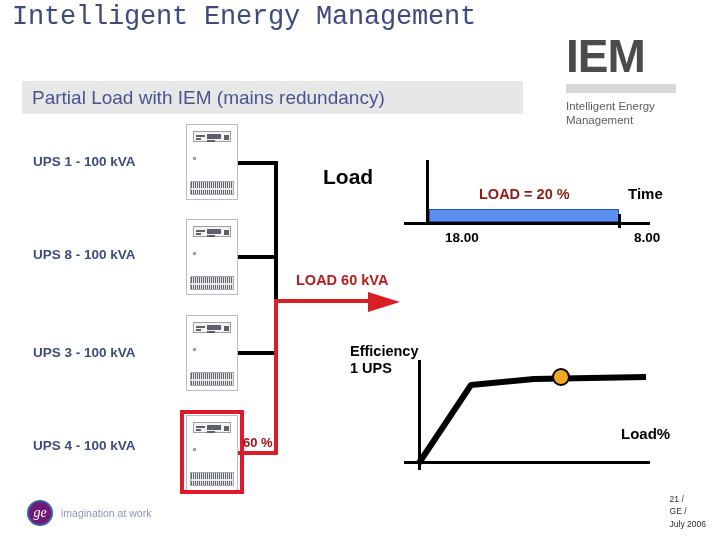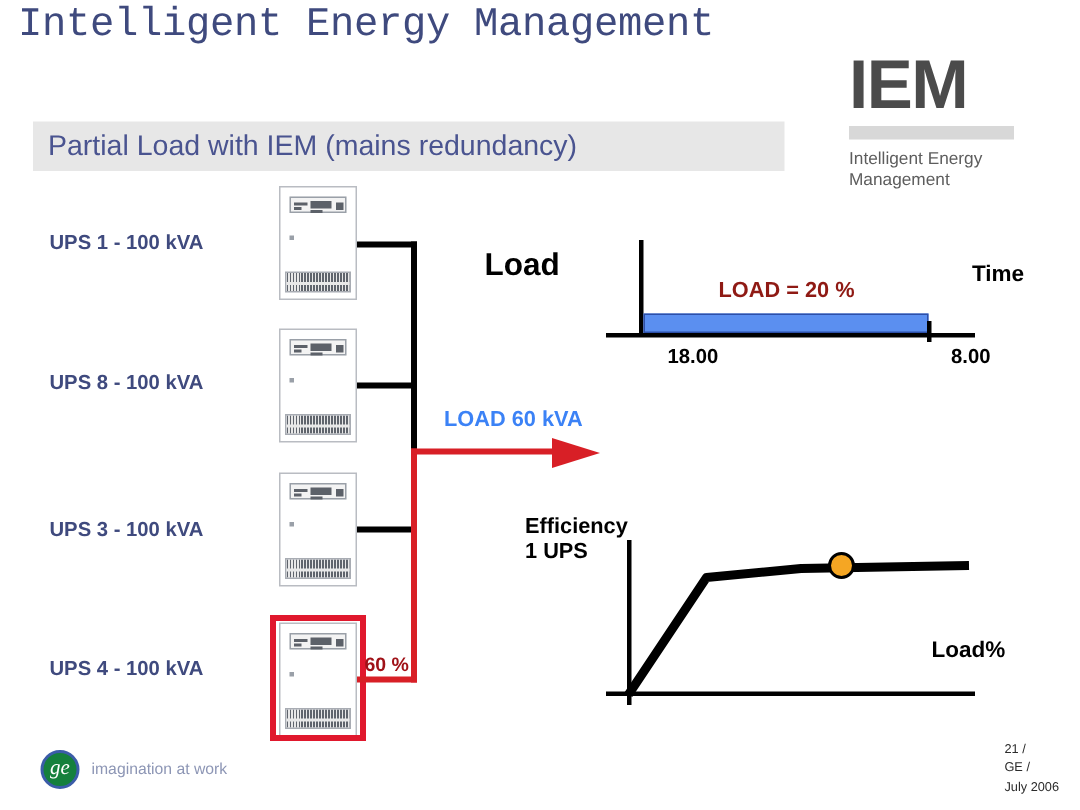--- a/index.html
+++ b/index.html
@@ -124,32 +124,32 @@
   .bus-red { background: #d81f26; }
 
   
   #pct-60-label {
     left: 243px; top: 435px;
     font-size: 13px; font-weight: bold; color: #a01218;
     white-space: nowrap;
   }
   #load-60-label {
     left: 296px; top: 272px;
-    font-size: 14.5px; font-weight: bold; color: #3b82f6;
+    font-size: 14.5px; font-weight: bold; color: #b91c1c;
     white-space: nowrap;
   }
 
   
   #load-axis-label {
     left: 323px; top: 165px;
     font-size: 21px; font-weight: bold; color: #000; text-align: center;
   }
   #time-axis-label {
-    left: 628px; top: 174px;
-    font-size: 15px; font-weight: bold; color: #000; margin-left: 20px;
+    left: 628px; top: 185px;
+    font-size: 15px; font-weight: bold; color: #000;
   }
   #load-pct-label {
     left: 479px; top: 186px;
     font-size: 14.5px; font-weight: bold; color: #8f1a14;
     white-space: nowrap;
   }
   #loadchart-yaxis { left: 426px; top: 160px; width: 3px; height: 64px; background: #000; }
   #loadchart-xaxis { left: 404px; top: 222px; width: 246px; height: 3px; background: #000; }
   #loadchart-bar {
     left: 429px; top: 209px; width: 190px; height: 13px;
@@ -179,21 +179,21 @@
     left: 552px; top: 368px; width: 18px; height: 18px;
     border-radius: 50%; background: #F5A623; border: 2px solid #000;
     box-sizing: border-box;
   }
 
   
   #ge-logo { left: 27px; top: 500px; }
   #ge-mark {
     position: absolute; left: 0; top: 0;
     width: 26px; height: 26px; border-radius: 50%;
-    background: #15803d; border: 2px solid #3b5ca8; box-sizing: border-box;
+    background: #701a75; border: 2px solid #3b5ca8; box-sizing: border-box;
   }
   #ge-mark span {
     position: absolute; left: 0; right: 0; top: 3px;
     text-align: center; color: #ffffff;
     font-size: 14px; font-style: italic;
     font-family: "Liberation Serif", serif;
   }
   #ge-tagline {
     position: absolute; left: 34px; top: 7px;
     font-size: 10.5px; color: #8d96b5; white-space: nowrap;

